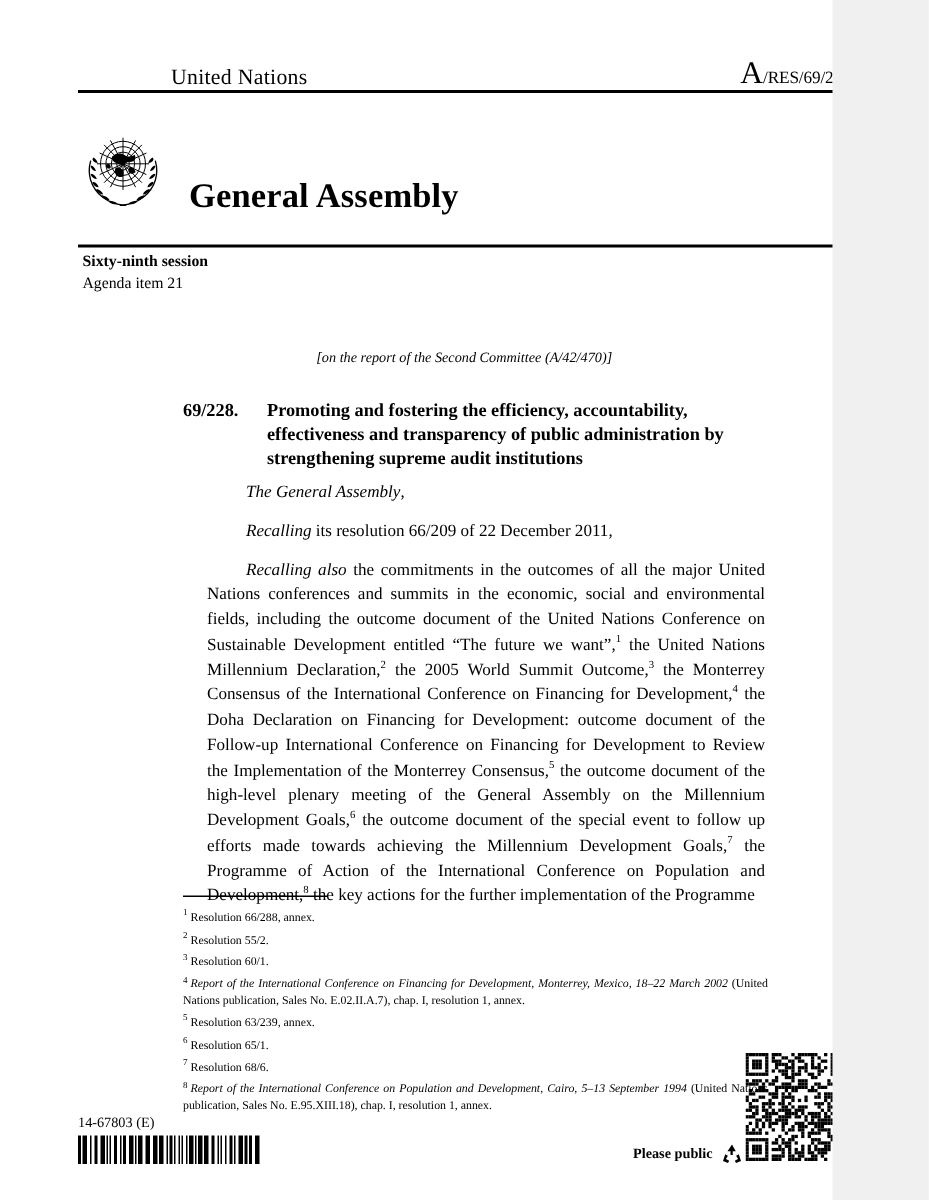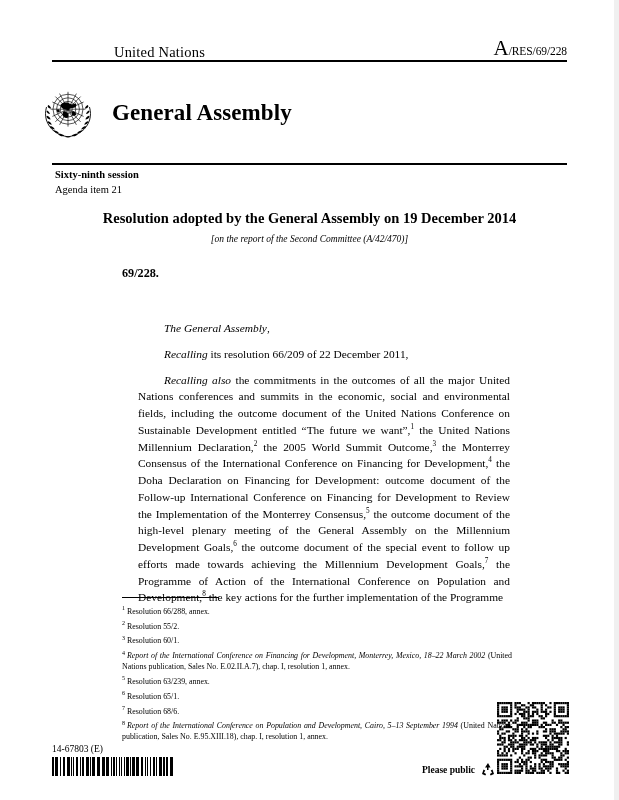--- a/index.html
+++ b/index.html
@@ -2,21 +2,21 @@
 <html><head>
 <meta charset="utf-8">
 <style>
   html, body {
     margin: 0;
     padding: 0;
     background: #f0f0f0;
   }
   .page {
     position: relative;
-    width: 614px;
+    width: 555px;
     height: 800px;
     background: #ffffff;
     overflow: hidden;
     font-family: "Liberation Serif", "DejaVu Serif", serif;
     color: #000;
   }
 
   
   .masthead {
     position: absolute;
@@ -50,25 +50,25 @@
     left: 52px;
     top: 60px;
     width: 515px;
     height: 1.5px;
     background: #000;
   }
 
   
   .organ-block {
     position: absolute;
-    left: 38px;
+    left: 52px;
     top: 84px;
     width: 515px;
     display: flex;
-    align-items: flex-start;
+    align-items: flex-end;
   }
   .emblem {
     width: 60px;
     height: 60px;
     flex: none;
   }
   .organ-title {
     font-size: 23px;
     font-weight: bold;
     padding-left: 14px;
@@ -283,25 +283,25 @@
     </div>
     <div class="organ-title">General Assembly</div>
   </div>
 
   <div class="rule-session"></div>
   <div class="session-block">
     <div class="session-name">Sixty-ninth session</div>
     <div class="agenda-item">Agenda item 21</div>
   </div>
 
-  <div class="res-adopted">Resolution adopted by the General Assembly on 19 December 2014</div>
   <div class="res-source">[on the report of the Second Committee (A/42/470)]</div>
 
   <div class="res-heading">
     <div class="res-number">69/228.</div>
+    <div class="res-title">Promoting and fostering the efficiency, accountability, effectiveness and transparency of public administration by strengthening supreme audit institutions</div>
   </div>
 
   <div class="body">
     <p class="tight"><i>The General Assembly</i><span>,</span></p>
 
     <p class="tight"><i>Recalling</i><span> its resolution 66/209 of 22 December 2011,</span></p>
 
     <p><i>Recalling also</i><span> the commitments in the outcomes of all the major United Nations conferences and summits in the economic, social and environmental fields, including the outcome document of the United Nations Conference on Sustainable Development entitled “The future we want”,</span><sup>1</sup><span> the United Nations Millennium Declaration,</span><sup>2</sup><span> the 2005 World Summit Outcome,</span><sup>3</sup><span> the Monterrey Consensus of the International Conference on Financing for Development,</span><sup>4</sup><span> the Doha Declaration on Financing for Development: outcome document of the Follow-up International Conference on Financing for Development to Review the Implementation of the Monterrey Consensus,</span><sup>5</sup><span> the outcome document of the high-level plenary meeting of the General Assembly on the Millennium Development Goals,</span><sup>6</sup><span> the outcome document of the special event to follow up efforts made towards achieving the Millennium Development Goals,</span><sup>7</sup><span> the Programme of Action of the International Conference on Population and Development,</span><sup>8</sup><span> the key actions for the further implementation of the Programme</span></p>
   </div>
 

